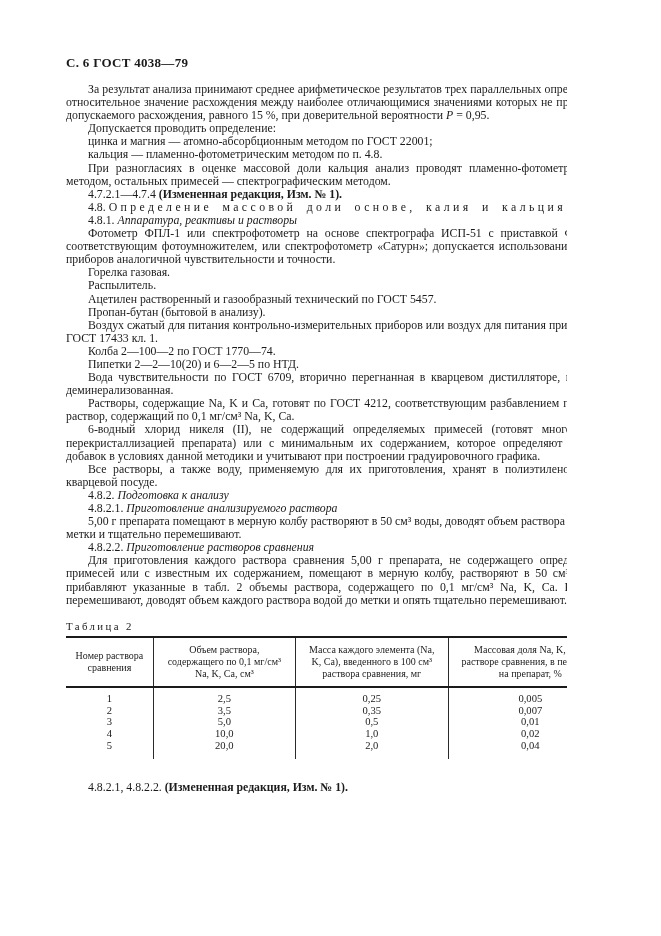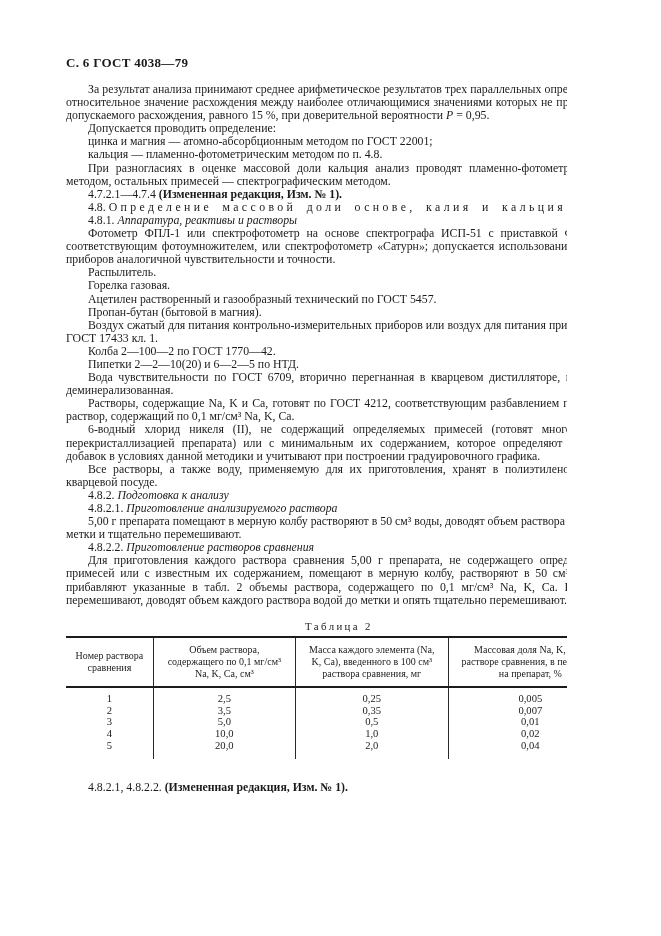--- a/index.html
+++ b/index.html
@@ -31,21 +31,21 @@
     text-indent: 22px;
     text-align: justify;
     font-size: 11.8px;
     line-height: 13.1px;
   }
   .b  { font-weight: bold; }
   .i  { font-style: italic; }
   .sp { letter-spacing: 3.4px; word-spacing: 4px; }
   .table-caption {
     margin-top: 13px;
-    text-align: center;
+    text-align: left;
     font-size: 10.8px;
     letter-spacing: 2.4px;
   }
   table.cmp {
     margin-top: 4px;
     width: 100%;
     border-collapse: collapse;
     border-top: 2px solid #1b1b1b;
   }
   table.cmp th {
@@ -89,26 +89,26 @@
     <div>
         <p><span>За результат анализа принимают среднее арифметическое результатов трех параллельных определений, относительное значение расхождения между наиболее отличающимися значениями которых не превышает допускаемого расхождения, равного 15 %, при доверительной вероятности </span><span class="i">Р</span><span> = 0,95.</span></p>
         <p><span>Допускается проводить определение:</span></p>
         <p><span>цинка и магния — атомно-абсорбционным методом по ГОСТ 22001;</span></p>
         <p><span>кальция — пламенно-фотометрическим методом по п. 4.8.</span></p>
         <p><span>При разногласиях в оценке массовой доли кальция анализ проводят пламенно-фотометрическим методом, остальных примесей — спектрографическим методом.</span></p>
         <p><span>4.7.2.1—4.7.4 </span><span class="b">(Измененная редакция, Изм. № 1).</span></p>
         <p><span>4.8. </span><span class="sp">Определение массовой доли основе, калия и кальция</span></p>
         <p><span>4.8.1. </span><span class="i">Аппаратура, реактивы и растворы</span></p>
         <p><span>Фотометр ФПЛ-1 или спектрофотометр на основе спектрографа ИСП-51 с приставкой ФЭП-1 с соответствующим фотоумножителем, или спектрофотометр «Сатурн»; допускается использование других приборов аналогичной чувствительности и точности.</span></p>
+        <p><span>Горелка газовая.</span></p>
         <p><span>Распылитель.</span></p>
-        <p><span>Горелка газовая.</span></p>
         <p><span>Ацетилен растворенный и газообразный технический по ГОСТ 5457.</span></p>
-        <p><span>Пропан-бутан (бытовой в магния).</span></p>
+        <p><span>Пропан-бутан (бытовой в анализу).</span></p>
         <p><span>Воздух сжатый для питания контрольно-измерительных приборов или воздух для питания приборов по ГОСТ 17433 кл. 1.</span></p>
-        <p><span>Колба 2—100—2 по ГОСТ 1770—42.</span></p>
+        <p><span>Колба 2—100—2 по ГОСТ 1770—74.</span></p>
         <p><span>Пипетки 2—2—10(20) и 6—2—5 по НТД.</span></p>
         <p><span>Вода чувствительности по ГОСТ 6709, вторично перегнанная в кварцевом дистилляторе, или вода деминерализованная.</span></p>
         <p><span>Растворы, содержащие Na, K и Ca, готовят по ГОСТ 4212, соответствующим разбавлением получают раствор, содержащий по 0,1 мг/см³ Na, K, Ca.</span></p>
         <p><span>6-водный хлорид никеля (II), не содержащий определяемых примесей (готовят многократной перекристаллизацией препарата) или с минимальным их содержанием, которое определяют методом добавок в условиях данной методики и учитывают при построении градуировочного графика.</span></p>
         <p><span>Все растворы, а также воду, применяемую для их приготовления, хранят в полиэтиленовой или кварцевой посуде.</span></p>
         <p><span>4.8.2. </span><span class="i">Подготовка к анализу</span></p>
         <p><span>4.8.2.1. </span><span class="i">Приготовление анализируемого раствора</span></p>
         <p><span>5,00 г препарата помещают в мерную колбу растворяют в 50 см³ воды, доводят объем раствора водой до метки и тщательно перемешивают.</span></p>
         <p><span>4.8.2.2. </span><span class="i">Приготовление растворов сравнения</span></p>
         <p><span>Для приготовления каждого раствора сравнения 5,00 г препарата, не содержащего определяемых примесей или с известным их содержанием, помещают в мерную колбу, растворяют в 50 см³ воды и прибавляют указанные в табл. 2 объемы раствора, содержащего по 0,1 мг/см³ Na, K, Ca. Растворы перемешивают, доводят объем каждого раствора водой до метки и опять тщательно перемешивают.</span></p>

